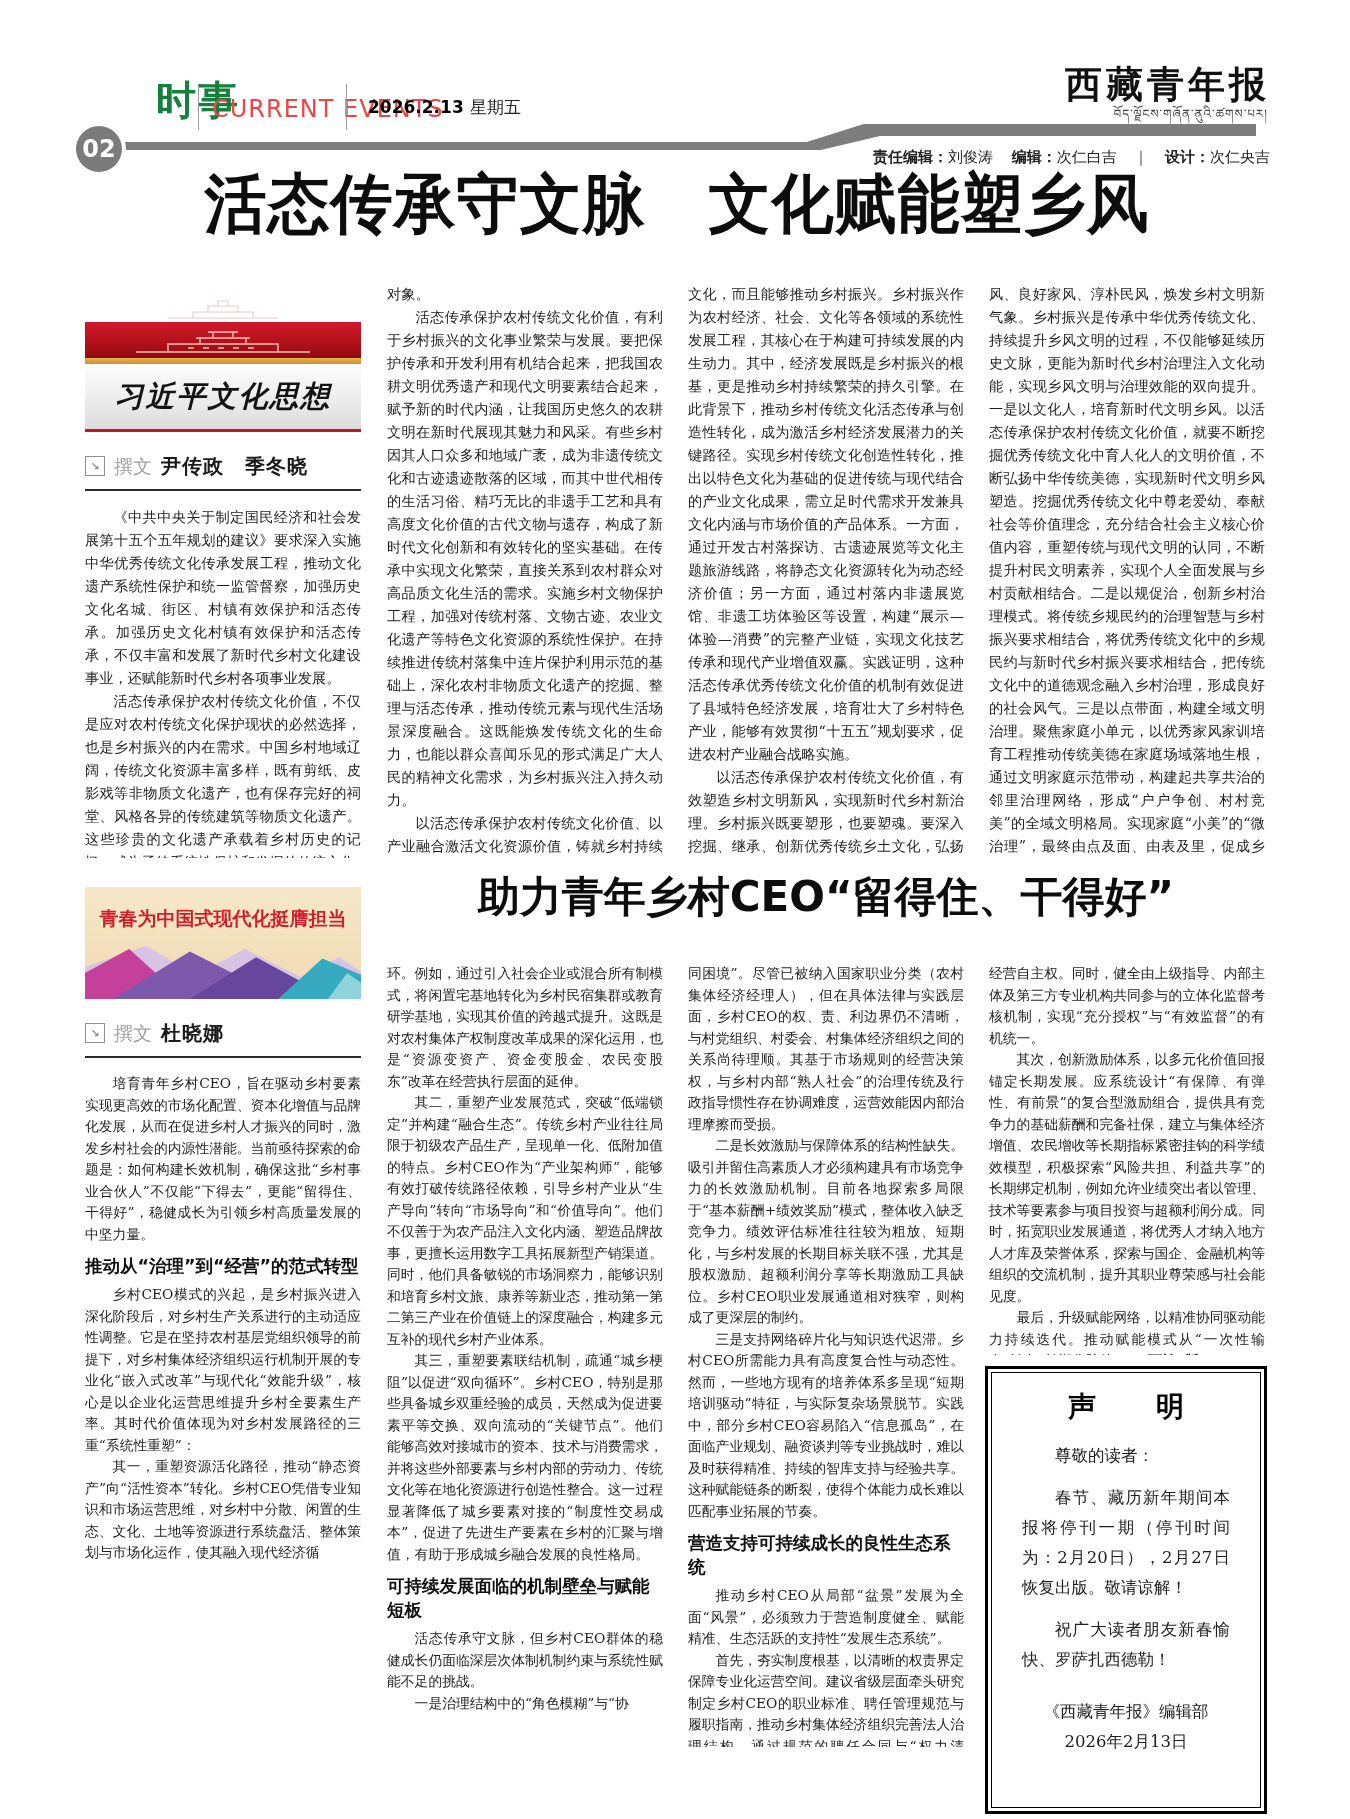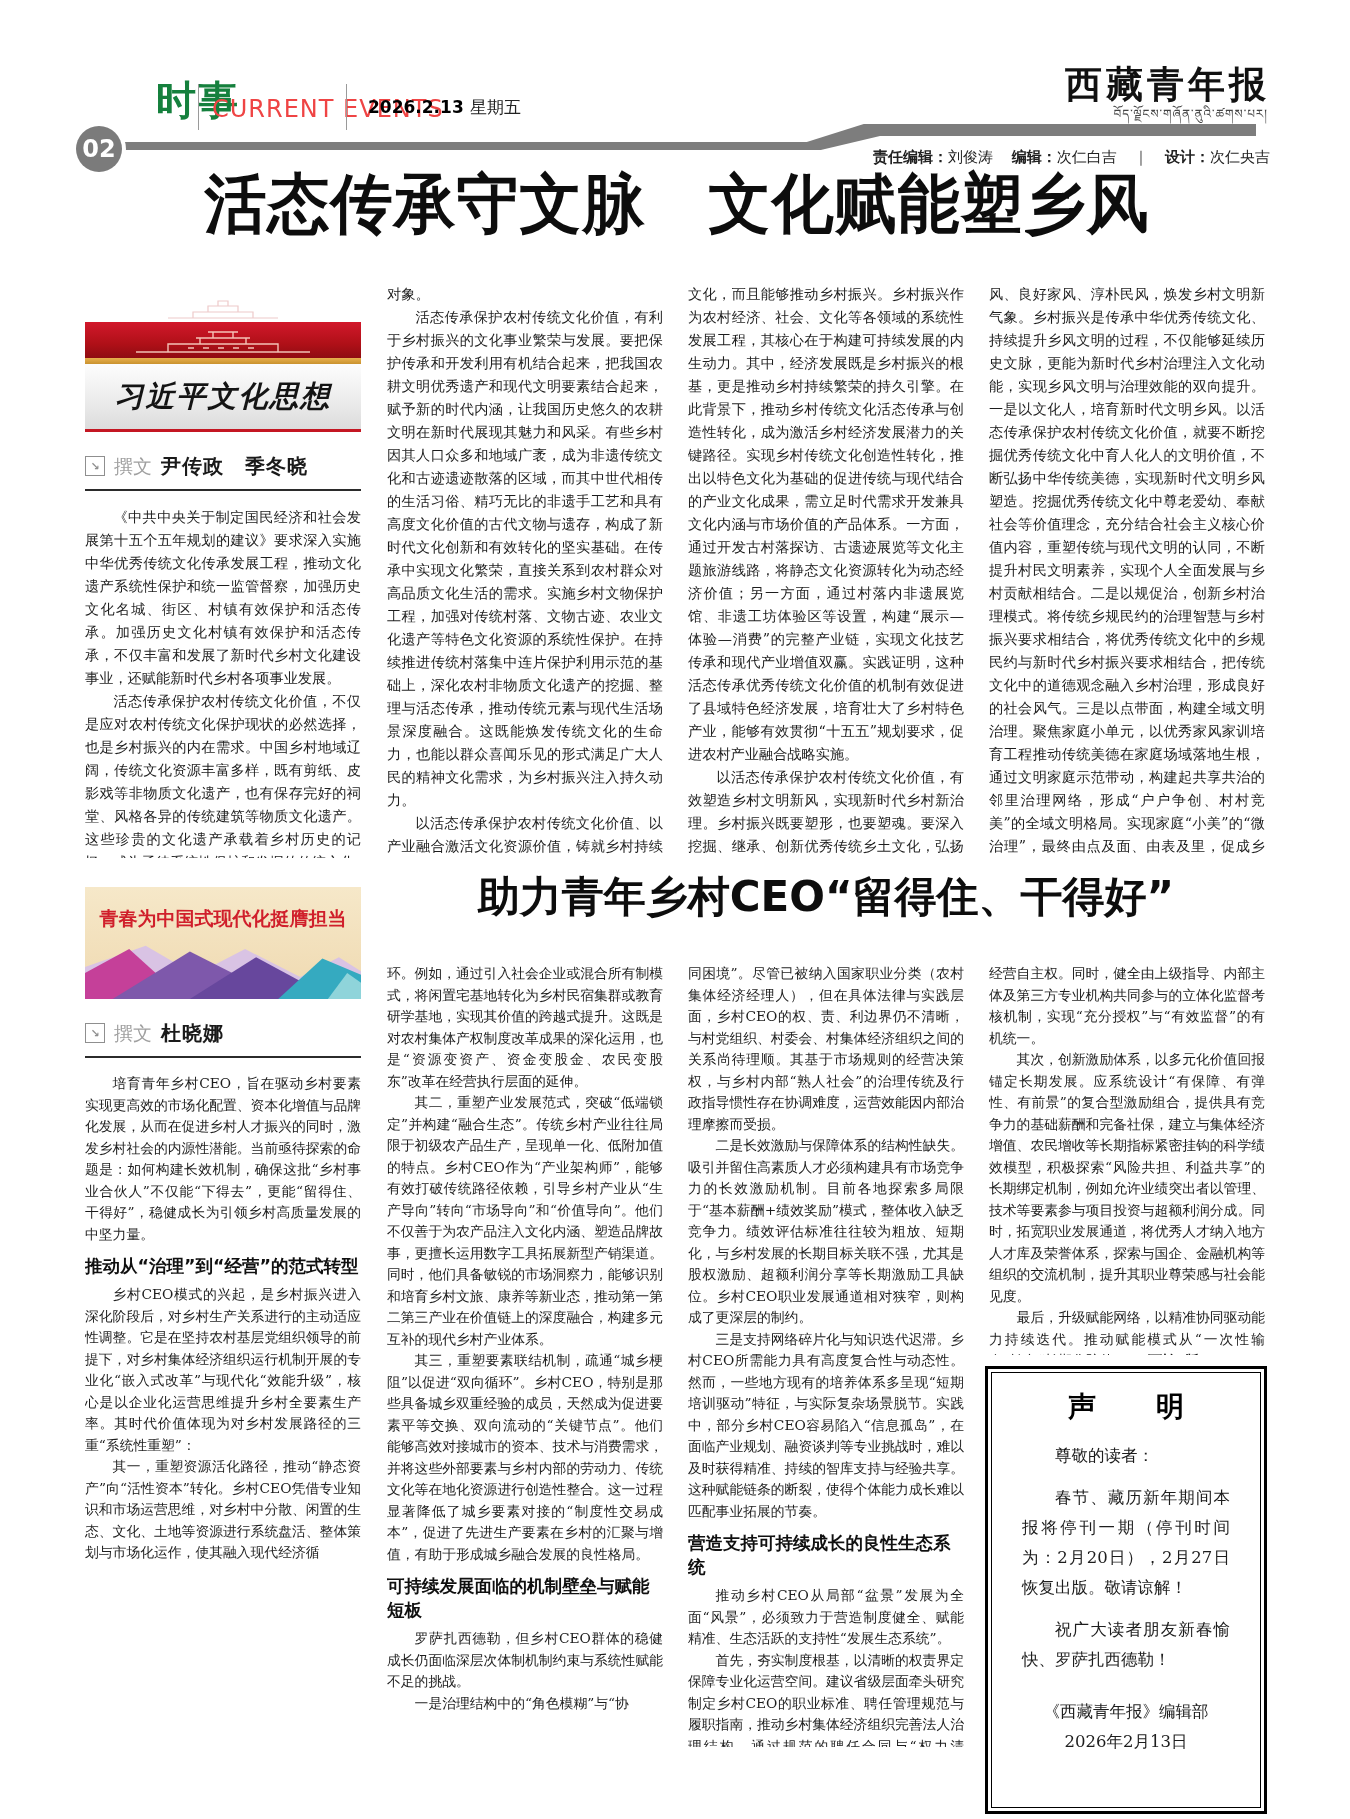--- a/index.html
+++ b/index.html
@@ -171,21 +171,21 @@
         <p class="para">乡村CEO模式的兴起，是乡村振兴进入深化阶段后，对乡村生产关系进行的主动适应性调整。它是在坚持农村基层党组织领导的前提下，对乡村集体经济组织运行机制开展的专业化“嵌入式改革”与现代化“效能升级”，核心是以企业化运营思维提升乡村全要素生产率。其时代价值体现为对乡村发展路径的三重“系统性重塑”：</p>
         <p class="para">其一，重塑资源活化路径，推动“静态资产”向“活性资本”转化。乡村CEO凭借专业知识和市场运营思维，对乡村中分散、闲置的生态、文化、土地等资源进行系统盘活、整体策划与市场化运作，使其融入现代经济循</p>
       </div>
   </div>
 
   <div class="col a2 c1 a2body">
       <p class="para cont">环。例如，通过引入社会企业或混合所有制模式，将闲置宅基地转化为乡村民宿集群或教育研学基地，实现其价值的跨越式提升。这既是对农村集体产权制度改革成果的深化运用，也是“资源变资产、资金变股金、农民变股东”改革在经营执行层面的延伸。</p>
       <p class="para">其二，重塑产业发展范式，突破“低端锁定”并构建“融合生态”。传统乡村产业往往局限于初级农产品生产，呈现单一化、低附加值的特点。乡村CEO作为“产业架构师”，能够有效打破传统路径依赖，引导乡村产业从“生产导向”转向“市场导向”和“价值导向”。他们不仅善于为农产品注入文化内涵、塑造品牌故事，更擅长运用数字工具拓展新型产销渠道。同时，他们具备敏锐的市场洞察力，能够识别和培育乡村文旅、康养等新业态，推动第一第二第三产业在价值链上的深度融合，构建多元互补的现代乡村产业体系。</p>
       <p class="para">其三，重塑要素联结机制，疏通“城乡梗阻”以促进“双向循环”。乡村CEO，特别是那些具备城乡双重经验的成员，天然成为促进要素平等交换、双向流动的“关键节点”。他们能够高效对接城市的资本、技术与消费需求，并将这些外部要素与乡村内部的劳动力、传统文化等在地化资源进行创造性整合。这一过程显著降低了城乡要素对接的“制度性交易成本”，促进了先进生产要素在乡村的汇聚与增值，有助于形成城乡融合发展的良性格局。</p>
       <div class="subhead">可持续发展面临的机制壁垒与赋能短板</div>
-      <p class="para">罗萨扎西德勒，但乡村CEO群体的稳健成长仍面临深层次体制机制约束与系统性赋能不足的挑战。</p>
+      <p class="para">活态传承守文脉，但乡村CEO群体的稳健成长仍面临深层次体制机制约束与系统性赋能不足的挑战。</p>
       <p class="para">一是治理结构中的“角色模糊”与“协</p>
     </div>
   <div class="col a2 c2 a2body">
       <p class="para cont">同困境”。尽管已被纳入国家职业分类（农村集体经济经理人），但在具体法律与实践层面，乡村CEO的权、责、利边界仍不清晰，与村党组织、村委会、村集体经济组织之间的关系尚待理顺。其基于市场规则的经营决策权，与乡村内部“熟人社会”的治理传统及行政指导惯性存在协调难度，运营效能因内部治理摩擦而受损。</p>
       <p class="para">二是长效激励与保障体系的结构性缺失。吸引并留住高素质人才必须构建具有市场竞争力的长效激励机制。目前各地探索多局限于“基本薪酬+绩效奖励”模式，整体收入缺乏竞争力。绩效评估标准往往较为粗放、短期化，与乡村发展的长期目标关联不强，尤其是股权激励、超额利润分享等长期激励工具缺位。乡村CEO职业发展通道相对狭窄，则构成了更深层的制约。</p>
       <p class="para">三是支持网络碎片化与知识迭代迟滞。乡村CEO所需能力具有高度复合性与动态性。然而，一些地方现有的培养体系多呈现“短期培训驱动”特征，与实际复杂场景脱节。实践中，部分乡村CEO容易陷入“信息孤岛”，在面临产业规划、融资谈判等专业挑战时，难以及时获得精准、持续的智库支持与经验共享。这种赋能链条的断裂，使得个体能力成长难以匹配事业拓展的节奏。</p>
       <div class="subhead">营造支持可持续成长的良性生态系统</div>
       <p class="para">推动乡村CEO从局部“盆景”发展为全面“风景”，必须致力于营造制度健全、赋能精准、生态活跃的支持性“发展生态系统”。</p>
       <p class="para">首先，夯实制度根基，以清晰的权责界定保障专业化运营空间。建议省级层面牵头研究制定乡村CEO的职业标准、聘任管理规范与履职指南，推动乡村集体经济组织完善法人治理结构，通过规范的聘任合同与“权力清单”“责任清单”，明确授予其相应的</p>
     </div>

